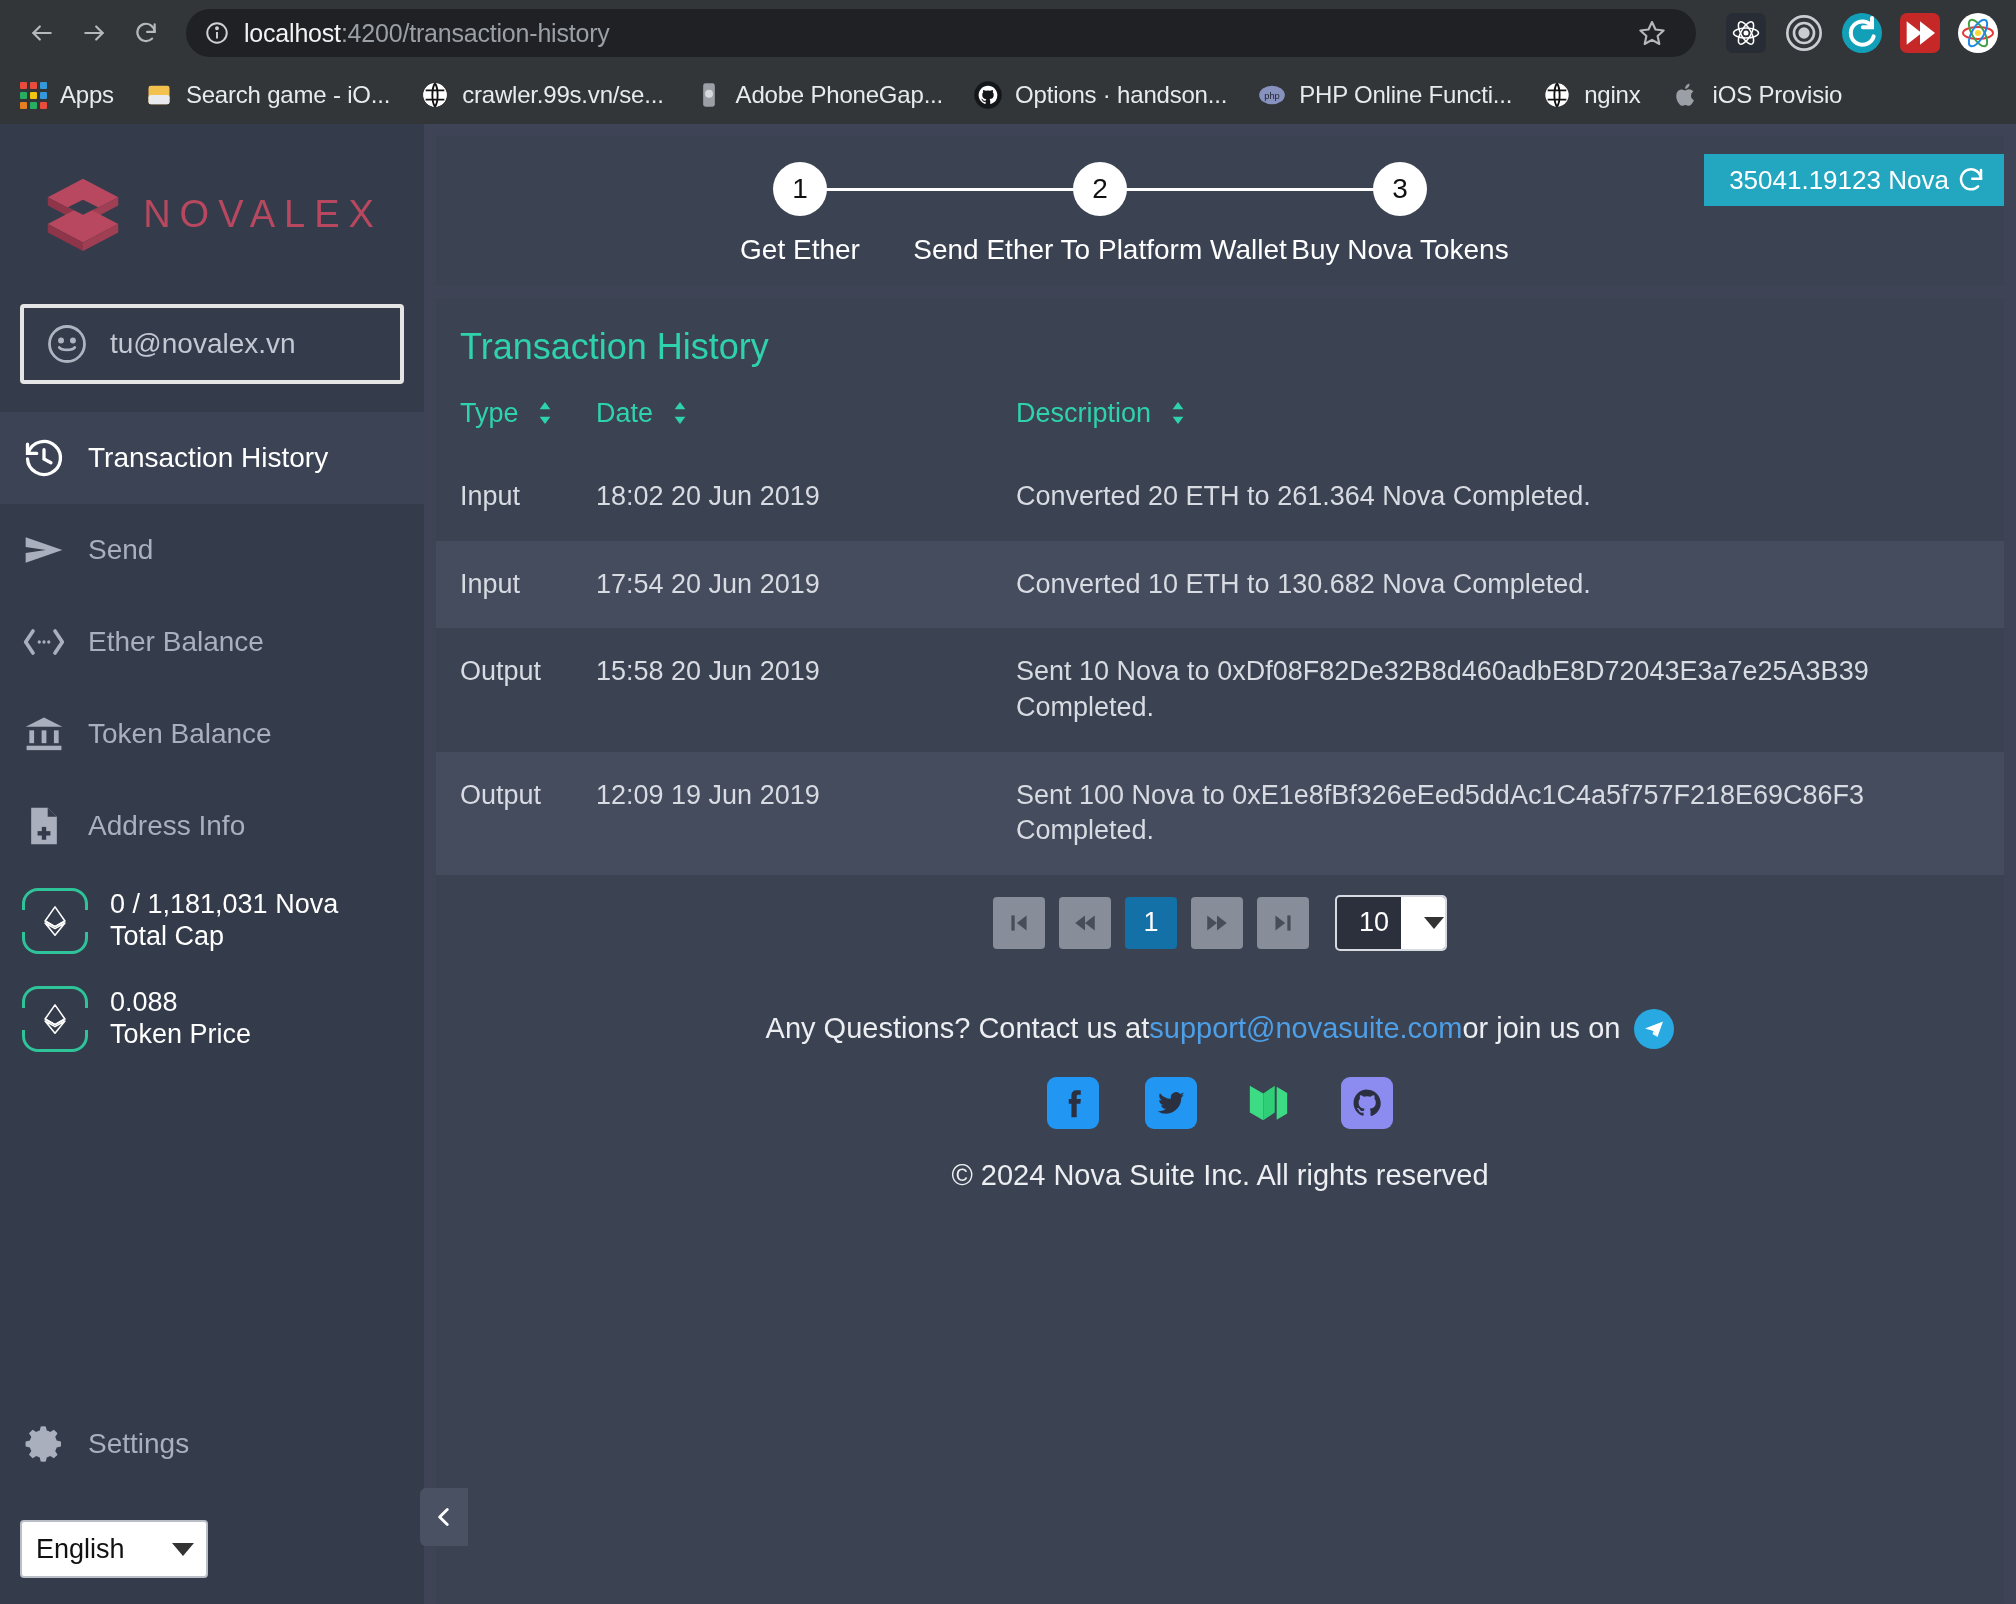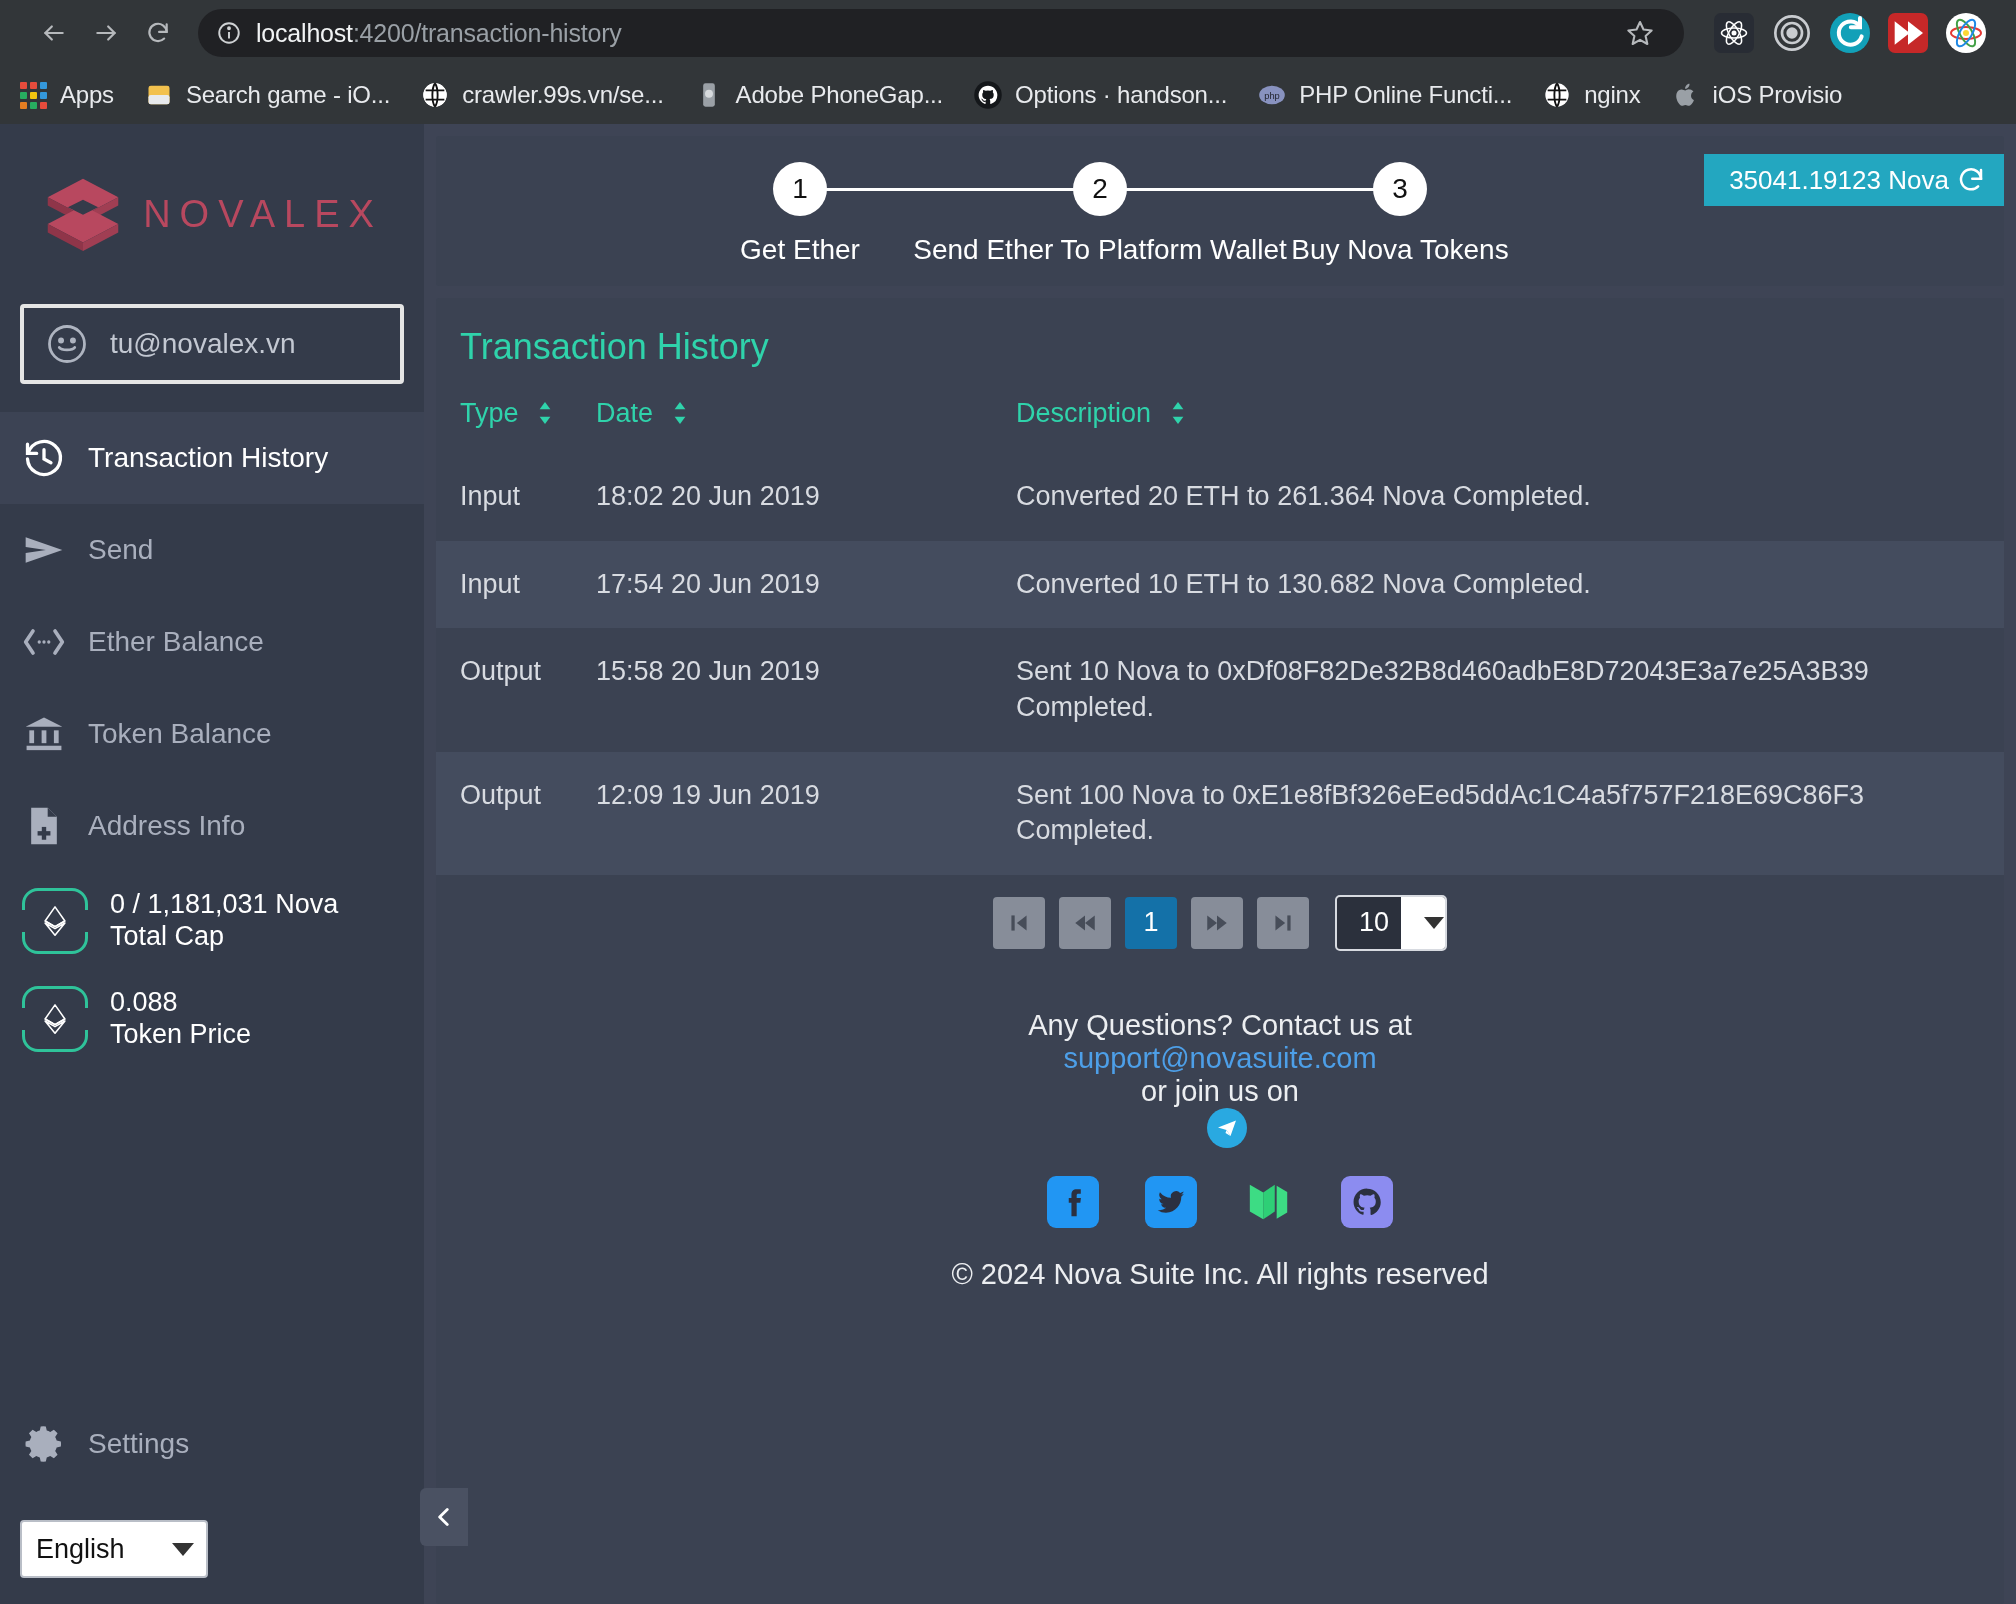--- a/index.html
+++ b/index.html
@@ -7,21 +7,21 @@
     width: 2016px; height: 1604px;
     background: #3e4455;
     font-family: "Liberation Sans", sans-serif;
     overflow: hidden;
   }
 
   
   .browser-chrome { background: #323639; width: 2016px; }
   .toolbar {
     height: 66px; display: flex; align-items: center;
-    padding: 0 30px; gap: 4px;
+    padding: 0 18px; gap: 4px;
   }
   .nav-btn {
     width: 48px; height: 48px; display: flex; align-items: center; justify-content: center;
     color: #b6b9bc; border-radius: 50%; flex: none;
   }
   .nav-btn svg { width: 26px; height: 26px; }
   .omnibox {
     flex: 1; height: 48px; background: #202124; border-radius: 24px;
     display: flex; align-items: center; padding: 0 18px; margin-left: 12px;
     margin-right: 8px; position: relative;
@@ -163,21 +163,21 @@
   .pbtn.num { background: #1471a8; color: #fff; font-size: 27px; }
   .psel {
     margin-left: 12px; width: 112px; height: 56px; background: #2b303c; border: 2px solid #d7dae0;
     border-radius: 5px; display:flex; align-items:center; justify-content: space-between; overflow:hidden;
   }
   .psel span { color: #fff; font-size: 27px; padding-left: 22px; }
   .psel .sc { width: 44px; height: 100%; background:#fff; display:flex; align-items:center; justify-content:center;}
   .psel .sc i { width:0;height:0;border-left:10px solid transparent;border-right:10px solid transparent;border-top:12px solid #333; display:block;}
 
   .footer { text-align: center; padding: 36px 0 0; }
-  .footer .line1 { color: #eceef1; font-size: 29px; display:flex; align-items:center; justify-content:center; gap: 0; flex-wrap: wrap; flex-direction: column;}
+  .footer .line1 { color: #eceef1; font-size: 29px; display:flex; align-items:center; justify-content:center; gap: 0; flex-wrap: wrap;}
   .footer .line1 a { color: #4d9fe8; text-decoration: none; }
   .tg { width: 40px; height: 40px; border-radius:50%; background:#29a9e1; display:inline-flex; align-items:center; justify-content:center; margin-left: 14px; vertical-align:-8px;}
   .socials { display:flex; align-items:center; justify-content:center; gap: 46px; margin-top: 28px; }
   .soc { width: 52px; height: 52px; border-radius: 9px; display:flex; align-items:center; justify-content:center;}
   .soc-fb { background:#2196f3; }
   .soc-tw { background:#2196f3; }
   .soc-md { background: transparent; }
   .soc-gh { background:#8c8cf0; }
   .copyright { color:#eceef1; font-size: 29px; margin-top: 30px; }
 </style>

